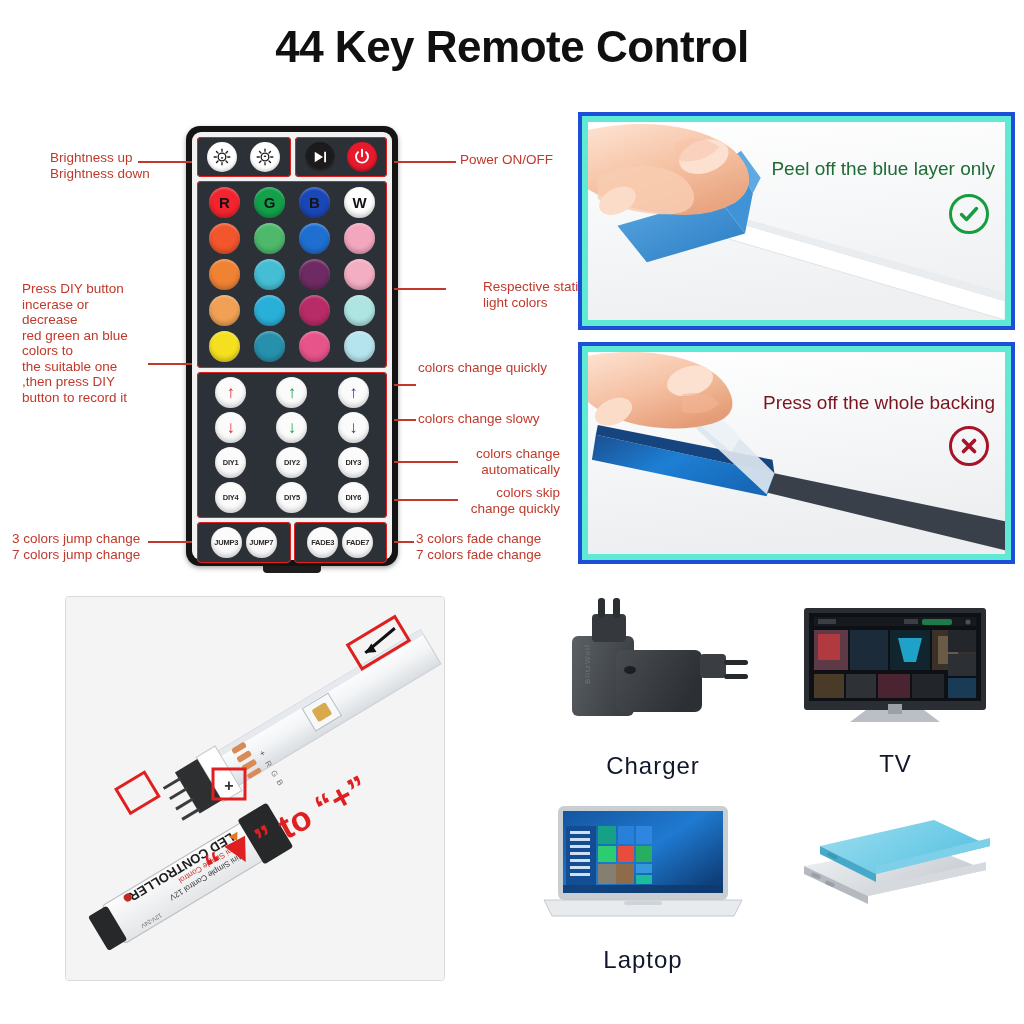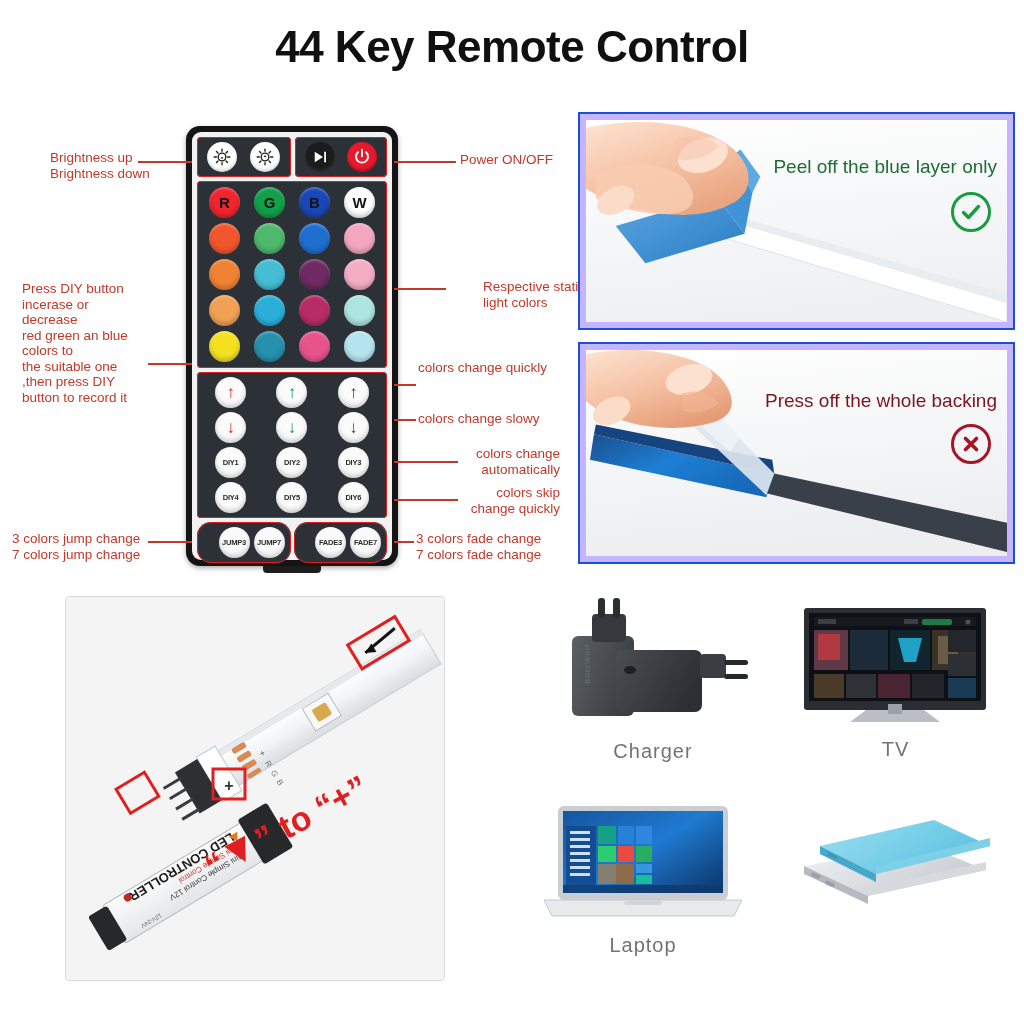--- a/index.html
+++ b/index.html
@@ -106,32 +106,32 @@
     width: 31px; height: 31px; border-radius: 50%;
     background: #fbfbfb;
     display: flex; align-items: center; justify-content: center;
     font-size: 7.5px; font-weight: bold; color: #2a2a2a;
     justify-self: center;
     box-shadow: inset 0 -3px 4px rgba(0,0,0,.18);
     letter-spacing: -0.2px;
   }
   .wbtn.arrow { font-size: 17px; line-height: 1; }
   #jump-fade { margin-top: 4px; display: flex; gap: 3px; }
-  .jf-grp { display: flex; gap: 4px; padding: 5px 6px; flex: 1; justify-content: flex-end; border-radius: 14px; }
+  .jf-grp { display: flex; gap: 4px; padding: 5px 6px; flex: 1; justify-content: center; }
   #remote-foot {
     position: absolute; left: 50%; transform: translateX(-50%);
     bottom: -7px; width: 58px; height: 7px;
     background: #1d1d1d; border-radius: 0 0 4px 4px;
   }
 
   
   .photo-card {
     position: absolute;
-    background: #c4b5fd;
-    border: 2px solid #1d4ed8;
+    background: #5eead4;
+    border: 4px solid #1d4ed8;
   }
   .photo-caption {
     position: absolute; font-size: 19px; font-weight: 500;
     font-family: "Liberation Sans", sans-serif;
   }
   .badge-circle {
     position: absolute; width: 40px; height: 40px; border-radius: 50%;
     border: 3px solid currentColor;
     display: flex; align-items: center; justify-content: center;
   }
@@ -145,23 +145,23 @@
     width: 380px; height: 385px;
     background: #f4f4f4;
     border: 1px solid #dadada;
     border-radius: 4px;
     overflow: hidden;
   }
 
   
   .device { position: absolute; text-align: center; }
   .device-label {
-    font-size: 20px; color: #737373; letter-spacing: 1px;
+    font-size: 24px; color: #0f172a; letter-spacing: 1px;
     font-family: "Liberation Sans", sans-serif;
-    margin-top: 8px;
+    margin-top: 20px;
   }
 </style>
 </head>
 <body>
 
 <div class="page-title">44 Key Remote Control</div>
 
 <div id="remote">
   <div id="remote-inner">
 

